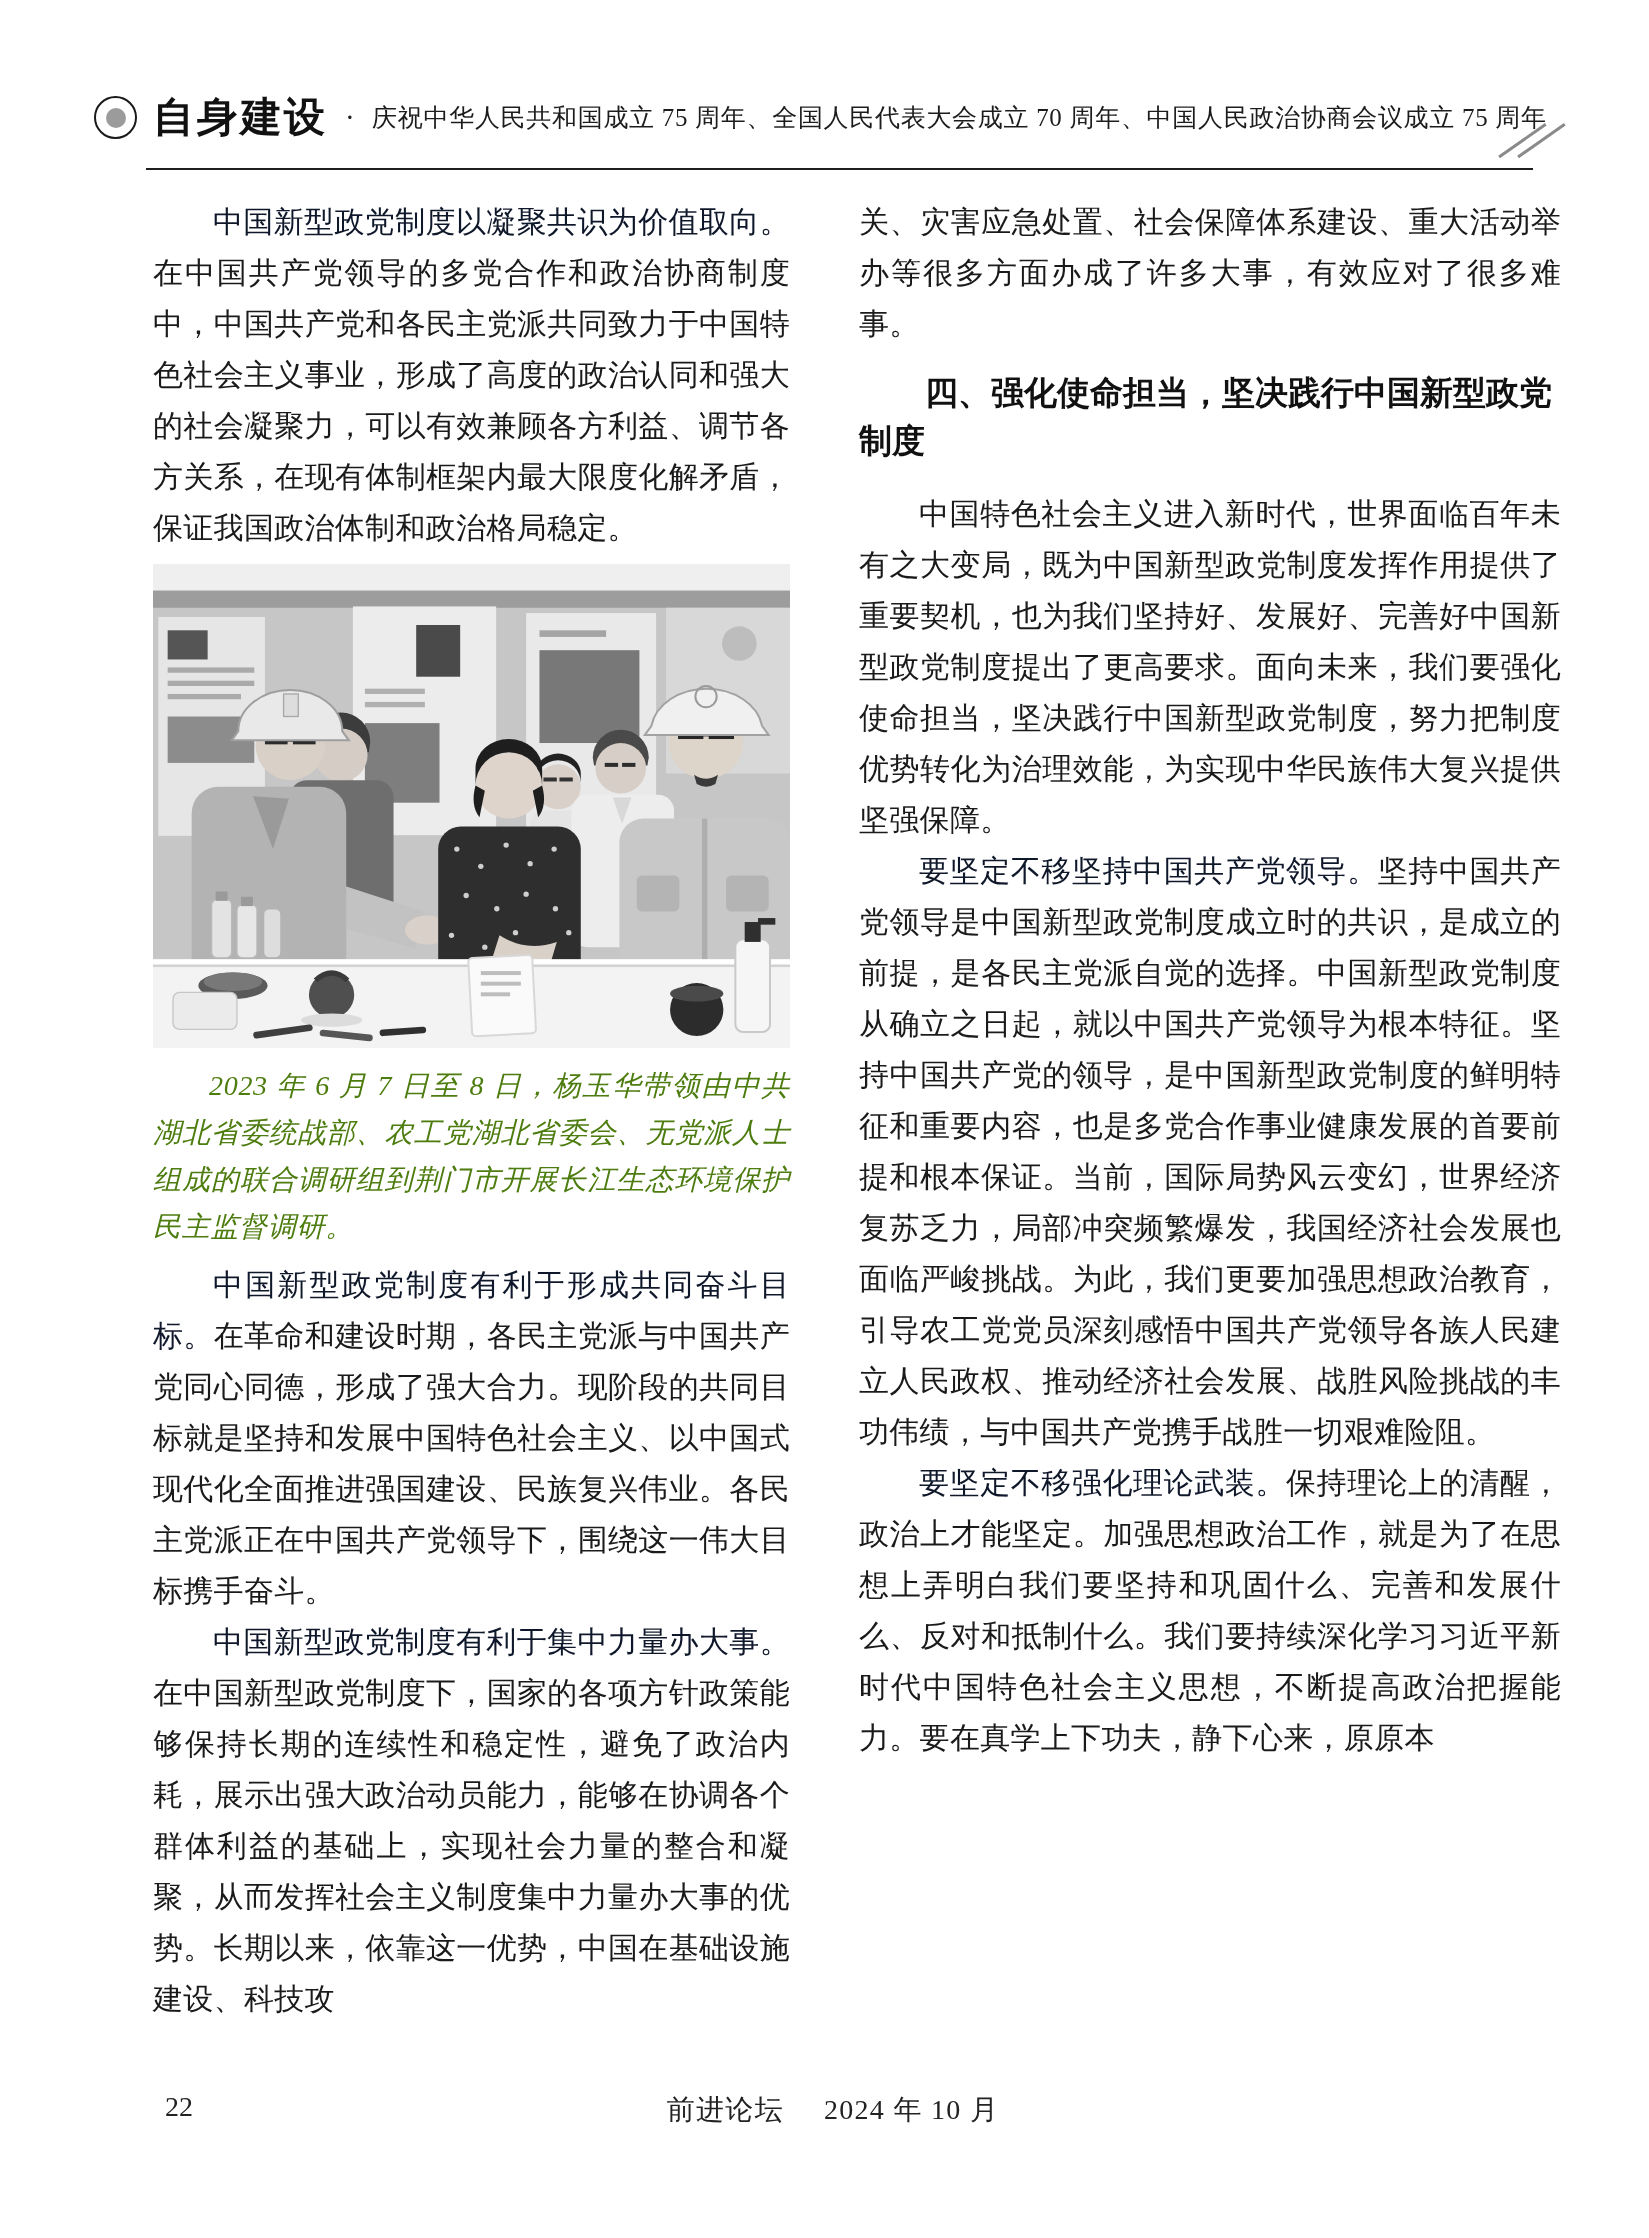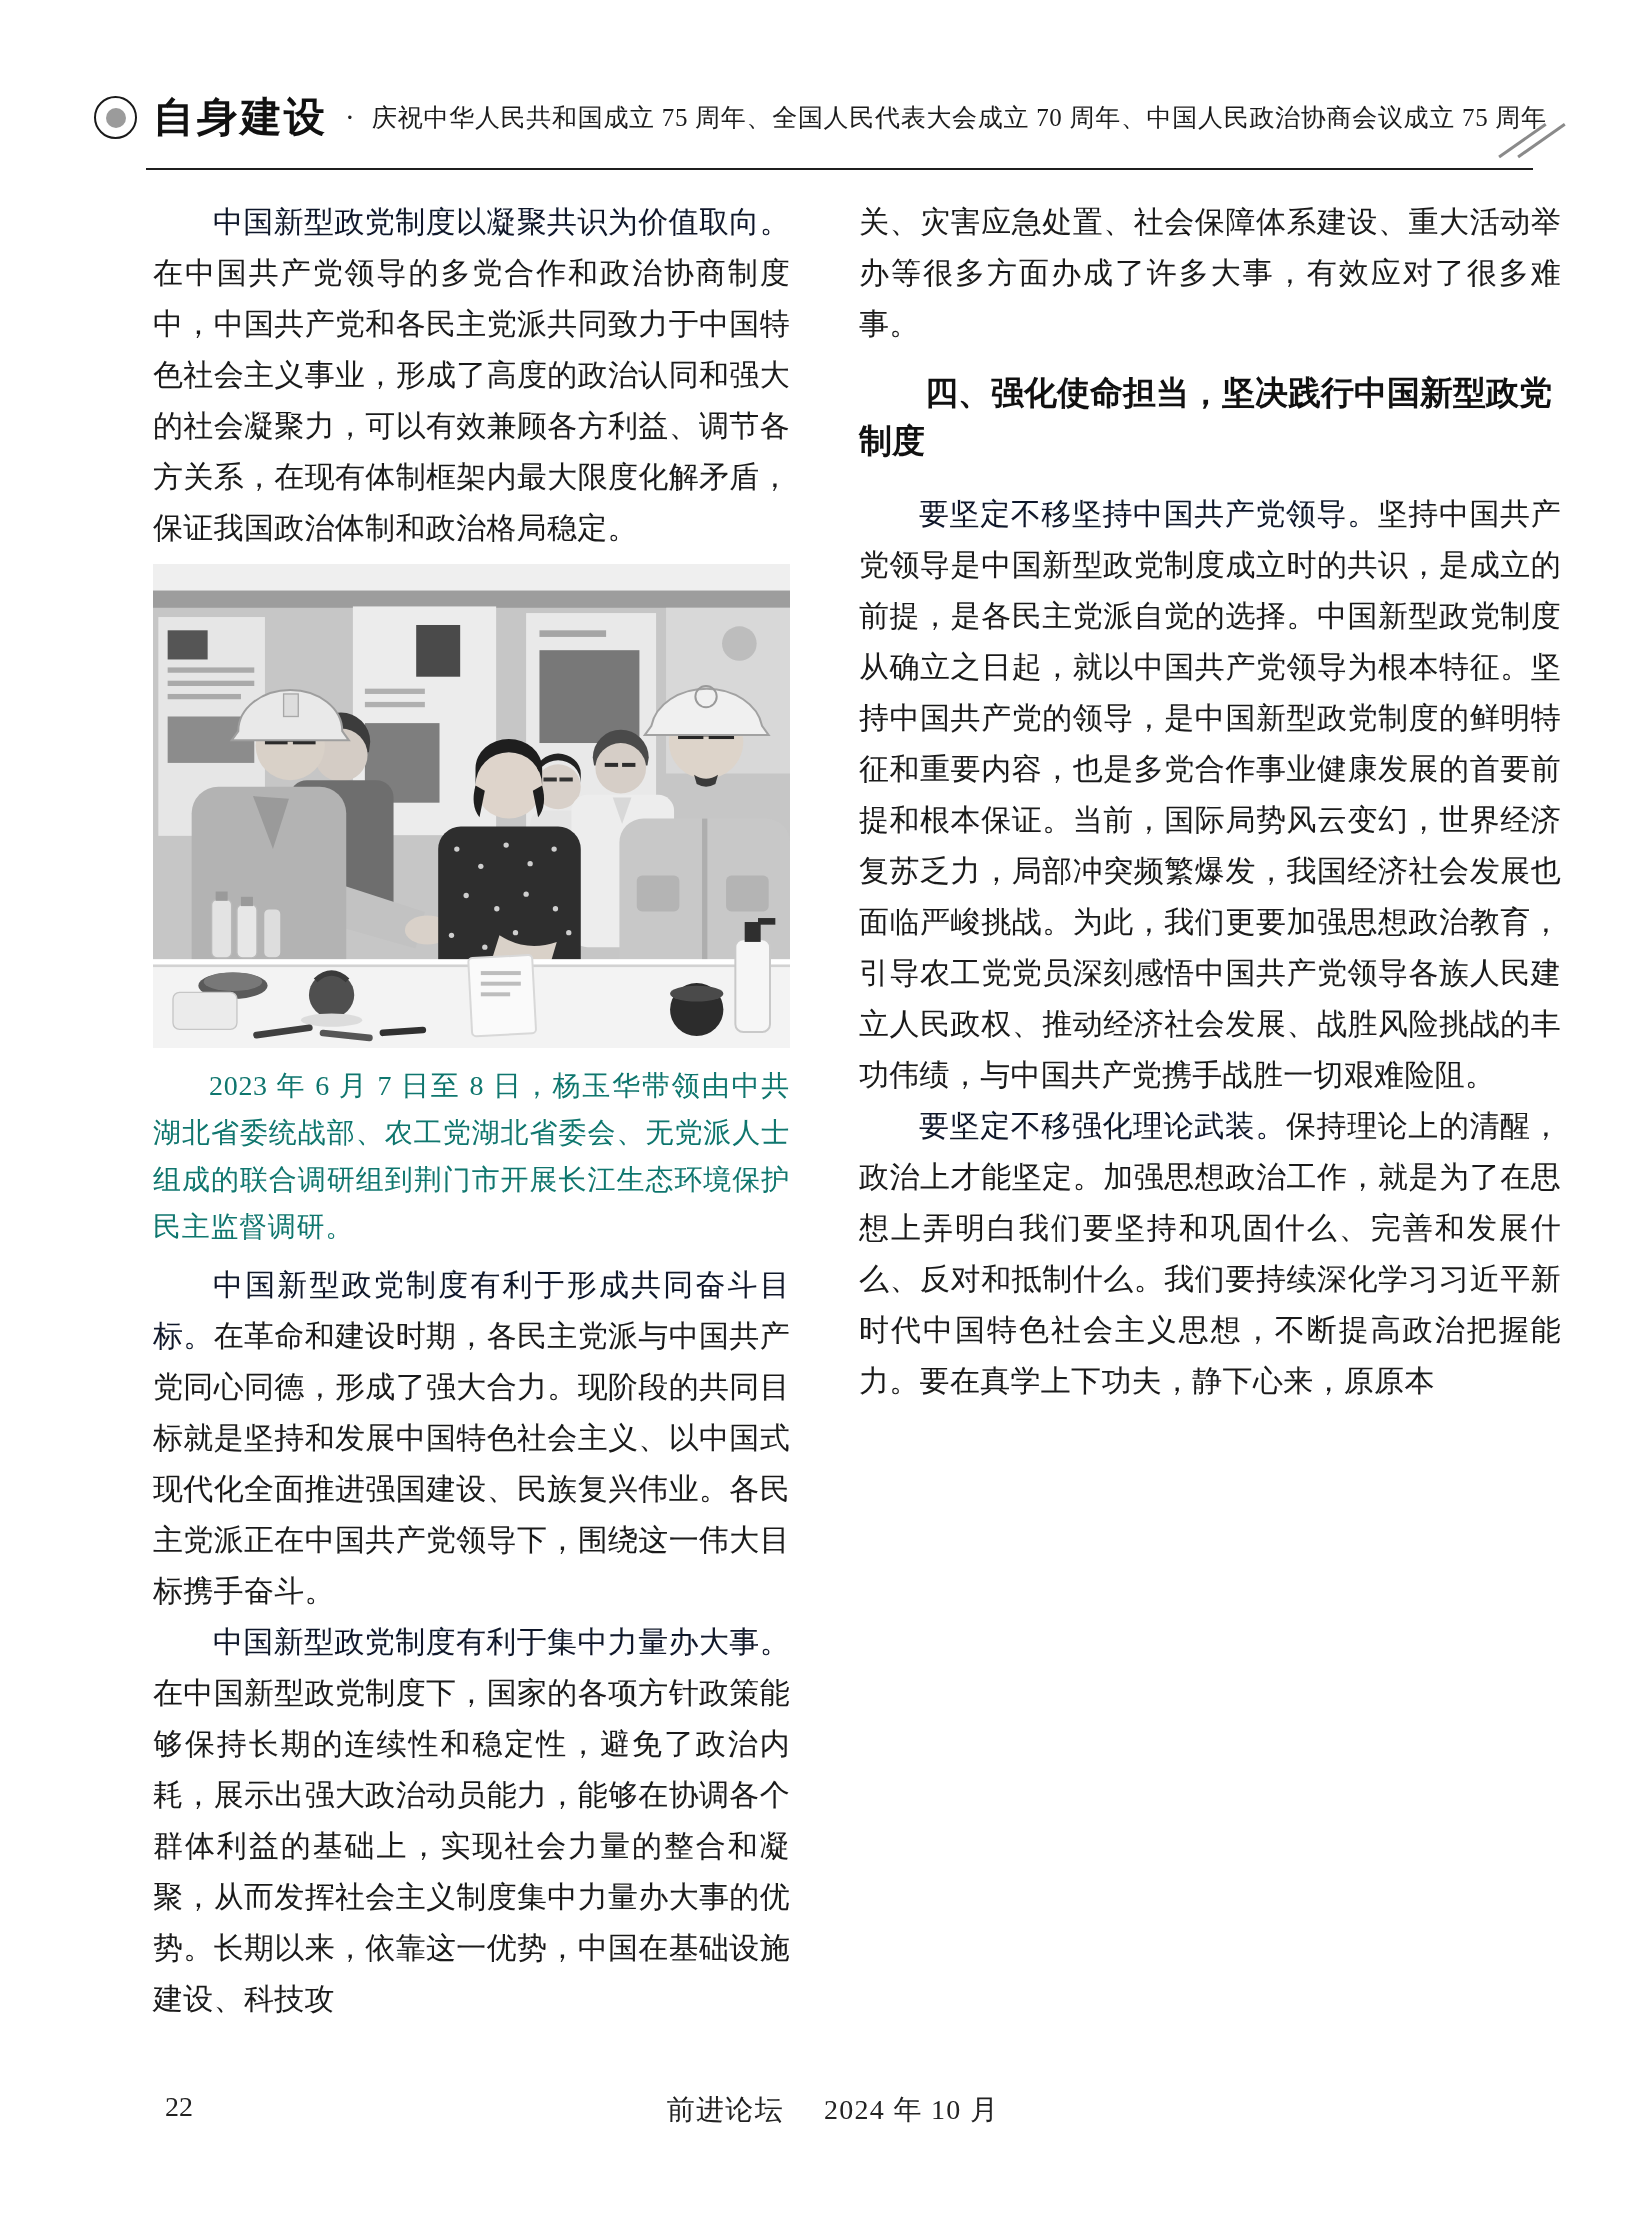--- a/index.html
+++ b/index.html
@@ -31,22 +31,22 @@
     font-size:30px;line-height:51px;margin:0;
     text-align:justify;text-indent:2em;
     letter-spacing:0.3px;
   }
   .lead{font-family:"Liberation Sans", sans-serif;font-weight:400;color:#0f172a;}
   
   .photo-frame{margin-top:10.6px;width:637px;height:484px;overflow:hidden;background:#c9c9c9;}
   .photo-frame svg{display:block;width:100%;height:100%;}
   .caption{
     font-size:28px;line-height:47px;margin:14.6px 0 0 0;
-    text-align:justify;text-indent:2em;color:#0f766e;
-    letter-spacing:0.7px;
+    text-align:justify;text-indent:2em;color:#4d7c0f;
+    font-style:italic;letter-spacing:0.7px;
   }
   .spacer-sm{height:9.3px;}
   
   .sec-heading{
     font-family:"Liberation Sans", sans-serif;font-weight:700;
     font-size:33px;line-height:48px;color:#111;
     margin:20px 0 22.6px 0;text-indent:2em;text-align:left;
   }
   
   .footer{position:absolute;left:0;top:2091px;width:1650px;height:47px;font-size:28px;color:#222;}
@@ -213,20 +213,21 @@
     <div class="spacer-sm"></div>
     <p class="body"><b class="lead">中国新型政党制度有利于形成共同奋斗目标。</b><span>在革命和建设时期，各民主党派与中国共产党同心同德，形成了强大合力。现阶段的共同目标就是坚持和发展中国特色社会主义、以中国式现代化全面推进强国建设、民族复兴伟业。各民主党派正在中国共产党领导下，围绕这一伟大目标携手奋斗。</span></p>
     <p class="body"><b class="lead">中国新型政党制度有利于集中力量办大事。</b><span>在中国新型政党制度下，国家的各项方针政策能够保持长期的连续性和稳定性，避免了政治内耗，展示出强大政治动员能力，能够在协调各个群体利益的基础上，实现社会力量的整合和凝聚，从而发挥社会主义制度集中力量办大事的优势。长期以来，依靠这一优势，中国在基础设施建设、科技攻</span></p>
   </div>
 
   <div class="col col-right">
     <p class="body" style="text-indent:0;"><span>关、灾害应急处置、社会保障体系建设、重大活动举办等很多方面办成了许多大事，有效应对了很多难事。</span></p>
 
     <h2 class="sec-heading">四、强化使命担当，坚决践行中国新型政党制度</h2>
 
+    <p class="body"><span>中国特色社会主义进入新时代，世界面临百年未有之大变局，既为中国新型政党制度发挥作用提供了重要契机，也为我们坚持好、发展好、完善好中国新型政党制度提出了更高要求。面向未来，我们要强化使命担当，坚决践行中国新型政党制度，努力把制度优势转化为治理效能，为实现中华民族伟大复兴提供坚强保障。</span></p>
     <p class="body"><b class="lead">要坚定不移坚持中国共产党领导。</b><span>坚持中国共产党领导是中国新型政党制度成立时的共识，是成立的前提，是各民主党派自觉的选择。中国新型政党制度从确立之日起，就以中国共产党领导为根本特征。坚持中国共产党的领导，是中国新型政党制度的鲜明特征和重要内容，也是多党合作事业健康发展的首要前提和根本保证。当前，国际局势风云变幻，世界经济复苏乏力，局部冲突频繁爆发，我国经济社会发展也面临严峻挑战。为此，我们更要加强思想政治教育，引导农工党党员深刻感悟中国共产党领导各族人民建立人民政权、推动经济社会发展、战胜风险挑战的丰功伟绩，与中国共产党携手战胜一切艰难险阻。</span></p>
     <p class="body"><b class="lead">要坚定不移强化理论武装。</b><span>保持理论上的清醒，政治上才能坚定。加强思想政治工作，就是为了在思想上弄明白我们要坚持和巩固什么、完善和发展什么、反对和抵制什么。我们要持续深化学习习近平新时代中国特色社会主义思想，不断提高政治把握能力。要在真学上下功夫，静下心来，原原本</span></p>
   </div>
 
   <div class="footer">
     <span class="page-number">22</span>
     <span class="journal-line"><span>前进论坛</span><span class="gap"></span><span>2024 年 10 月</span></span>
   </div>
 
 </div>

